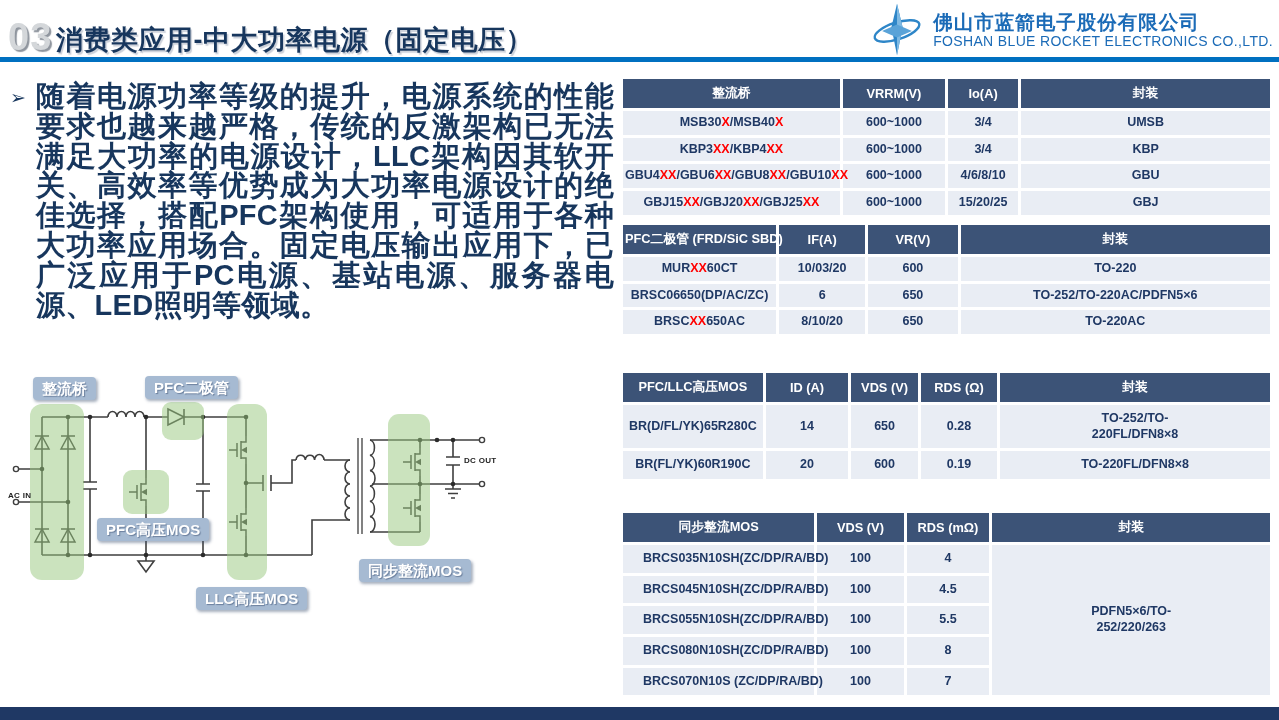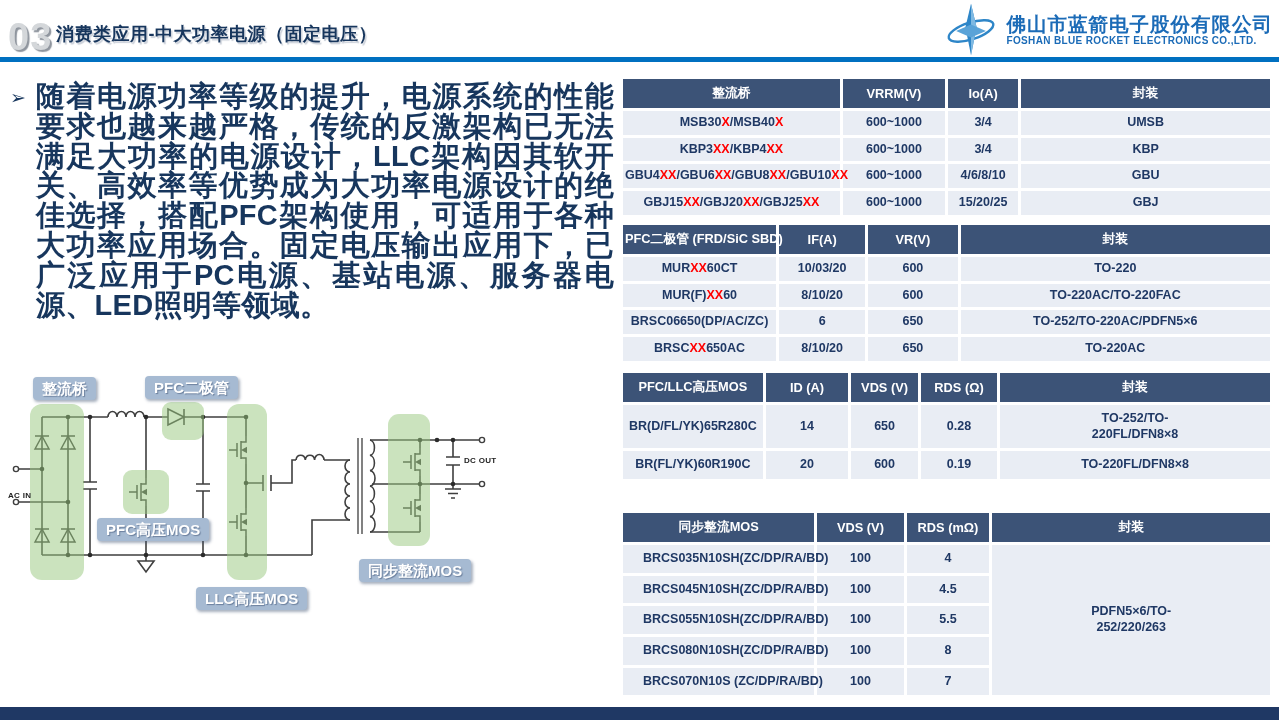--- a/index.html
+++ b/index.html
@@ -2,28 +2,28 @@
 <html><head>
 <meta charset="utf-8">
 <style>
   html,body{margin:0;padding:0;background:#888;}
   .slide{position:relative;width:1279px;height:720px;background:#ffffff;overflow:hidden;
          font-family:"Liberation Sans","DejaVu Sans",sans-serif;}
 
   
   .section-num{position:absolute;left:8px;top:16px;font-size:38px;font-weight:bold;
                color:#d4d7da;text-shadow:2px 2px 1px #8f959e;letter-spacing:1px;}
-  .page-title{position:absolute;left:56px;top:22px;font-size:18px;font-weight:bold;
+  .page-title{position:absolute;left:56px;top:22px;font-size:27px;font-weight:bold;
               color:#17365d;letter-spacing:.5px;white-space:nowrap;
               text-shadow:1.5px 1.5px 1px rgba(140,150,170,.45);}
   .title-rule{position:absolute;left:0;top:57px;width:1279px;height:5px;background:#0070c0;}
   .logo{position:absolute;right:6px;top:2px;display:flex;align-items:center;gap:6px;}
   .logo-text{display:flex;flex-direction:column;line-height:1.15;}
   .logo-cn{font-size:19.5px;font-weight:bold;color:#1b6bb7;letter-spacing:1px;white-space:nowrap;}
-  .logo-en{font-size:10px;font-weight:bold;color:#1b6bb7;letter-spacing:.35px;white-space:nowrap;}
+  .logo-en{font-size:14px;font-weight:normal;color:#1b6bb7;letter-spacing:.35px;white-space:nowrap;}
 
   
   .intro-bullet{position:absolute;left:10px;top:86px;font-size:19px;font-weight:bold;color:#17365d;}
   .intro-text{position:absolute;left:36px;top:82px;width:578px;font-size:29px;font-weight:bold;
               color:#17365d;line-height:29.8px;text-align:justify;letter-spacing:.3px;}
 
   
   .diagram{position:absolute;left:8px;top:362px;width:600px;height:330px;}
   .diagram svg{position:absolute;left:0;top:0;}
   .chip{position:absolute;background:#a6bad2;color:#fff;font-weight:bold;font-size:15px;
@@ -241,26 +241,20 @@
           </tr>
         </thead>
         <tbody>
           <tr>
             <td>MUR<span class="rx">XX</span>60CT</td>
             <td>10/03/20</td>
             <td>600</td>
             <td>TO-220</td>
           </tr>
           <tr>
-            <td>MUR(F)<span class="rx">XX</span>60</td>
-            <td>8/10/20</td>
-            <td>600</td>
-            <td>TO-220AC/TO-220FAC</td>
-          </tr>
-          <tr>
             <td>BRSC06650(DP/AC/ZC)</td>
             <td>6</td>
             <td>650</td>
             <td>TO-252/TO-220AC/PDFN5×6</td>
           </tr>
           <tr>
             <td>BRSC<span class="rx">XX</span>650AC</td>
             <td>8/10/20</td>
             <td>650</td>
             <td>TO-220AC</td>

